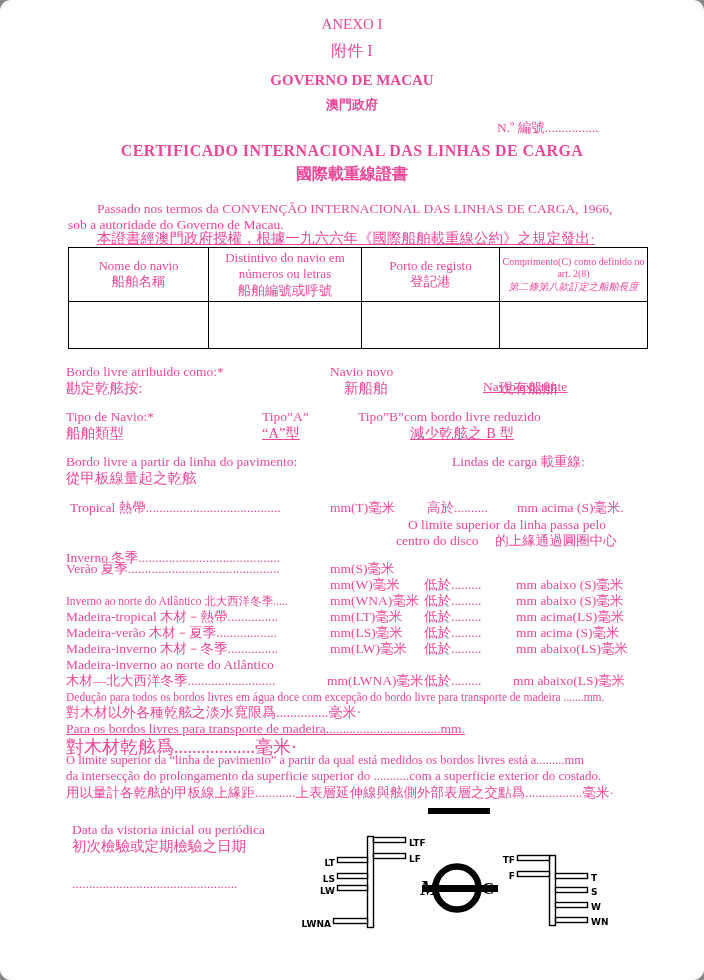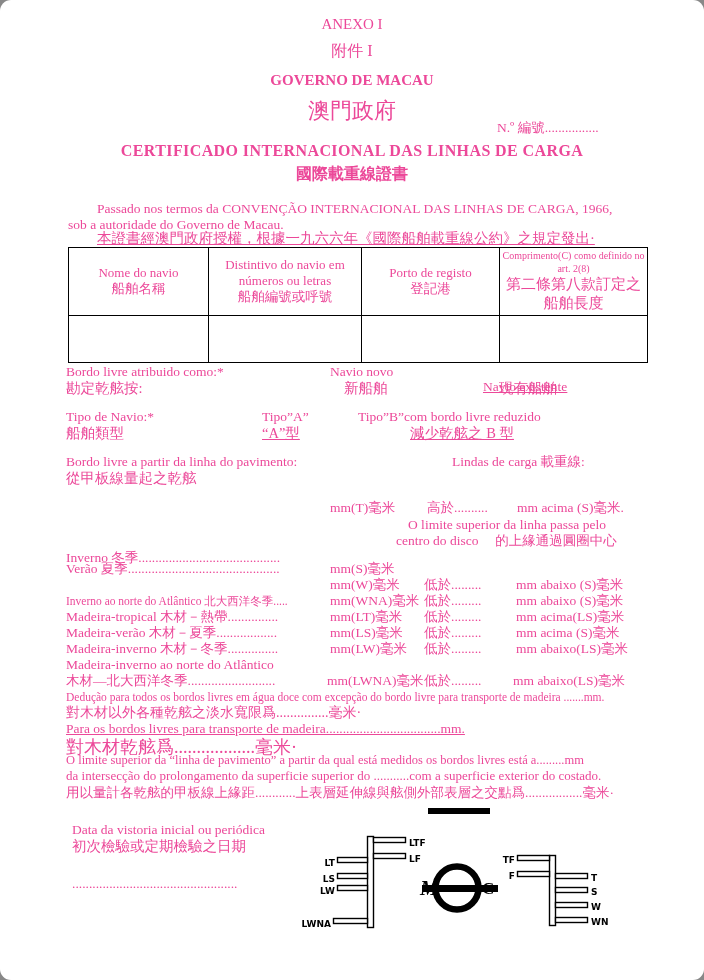--- a/index.html
+++ b/index.html
@@ -19,36 +19,36 @@
     position:absolute;left:68px;top:247px;width:567px;
     border-collapse:collapse;table-layout:fixed;
   }
   table.ship td{
     border:1.5px solid #000;text-align:center;vertical-align:middle;
     padding:2px 1px;font-size:13px;line-height:1.25;
   }
   table.ship .hd-row td{height:42px;}
   table.ship .body-row td{height:42px;}
   table.ship .c4 .pt{font-size:10px;}
-  table.ship .c4 .zh{font-size:15px;}
+  table.ship .c4 .zh{font-size:10px;font-style:italic;}
   table.ship .zh{font-size:13.5px;}
   .deckline{position:absolute;left:428px;top:808px;width:62px;height:6px;background:#000;}
   svg text{font-family:"DejaVu Sans","Liberation Sans",sans-serif;font-weight:bold;}
   svg .mk{fill:#ffffff;stroke:#000;stroke-width:1.4;}
   svg .lbl{font-size:9px;}
 </style>
 </head>
 <body>
 
 <div class="page">
 
   <div class="line center" style="top:16px;font-size:15px;">ANEXO I</div>
   <div class="line center" style="top:42px;font-size:16px;">附件 I</div>
   <div class="line center bold" style="top:72px;font-size:15px;">GOVERNO DE MACAU</div>
-  <div class="line center" style="top:98px;font-size:22px;">澳門政府</div>
+  <div class="line center" style="top:98px;font-size:13px;font-weight:bold;">澳門政府</div>
   <div class="line" style="left:497px;top:120px;font-size:13.5px;">N.º 編號................</div>
   <div class="line center bold" style="top:142px;font-size:16px;letter-spacing:0.4px;">CERTIFICADO INTERNACIONAL DAS LINHAS DE CARGA</div>
   <div class="line center bold" style="top:165px;font-size:16px;">國際載重線證書</div>
 
   <div class="line" style="left:97px;top:201px;">Passado nos termos da CONVENÇÃO INTERNACIONAL DAS LINHAS DE CARGA, 1966,</div>
   <div class="line" style="left:68px;top:217px;">sob a autoridade do Governo de Macau.</div>
   <div class="line cn u" style="left:97px;top:230px;">本證書經澳門政府授權，根據一九六六年《國際船舶載重線公約》之規定發出·</div>
 
   <table class="ship">
     <tbody>
@@ -90,20 +90,21 @@
   <div class="line" style="left:262px;top:409px;">Tipo”A”</div>
   <div class="line" style="left:358px;top:409px;">Tipo”B”com bordo livre reduzido</div>
   <div class="line cn" style="left:66px;top:425px;">船舶類型</div>
   <div class="line cn u" style="left:262px;top:425px;">“A”型</div>
   <div class="line cn u" style="left:410px;top:425px;">減少乾舷之 B 型</div>
 
   <div class="line" style="left:66px;top:454px;">Bordo livre a partir da linha do pavimento:</div>
   <div class="line" style="left:452px;top:454px;">Lindas de carga 載重線:</div>
   <div class="line cn" style="left:66px;top:470px;">從甲板線量起之乾舷</div>
 
+  <div class="line" style="left:70px;top:500px;">Tropical 熱帶........................................</div>
   <div class="line" style="left:330px;top:500px;">mm(T)毫米</div>
   <div class="line" style="left:427px;top:500px;">高於..........</div>
   <div class="line" style="left:517px;top:500px;">mm acima (S)毫米.</div>
   <div class="line" style="left:408px;top:517px;">O limite superior da linha passa pelo</div>
   <div class="line" style="left:396px;top:533px;">centro do disco　 的上緣通過圓圈中心</div>
 
   <div class="line" style="left:66px;top:561px;">Verão 夏季.............................................</div>
   <div class="line" style="left:330px;top:561px;">mm(S)毫米</div>
 
   <div class="line" style="left:66px;top:544px;margin-top:6px;">Inverno 冬季..........................................</div>

